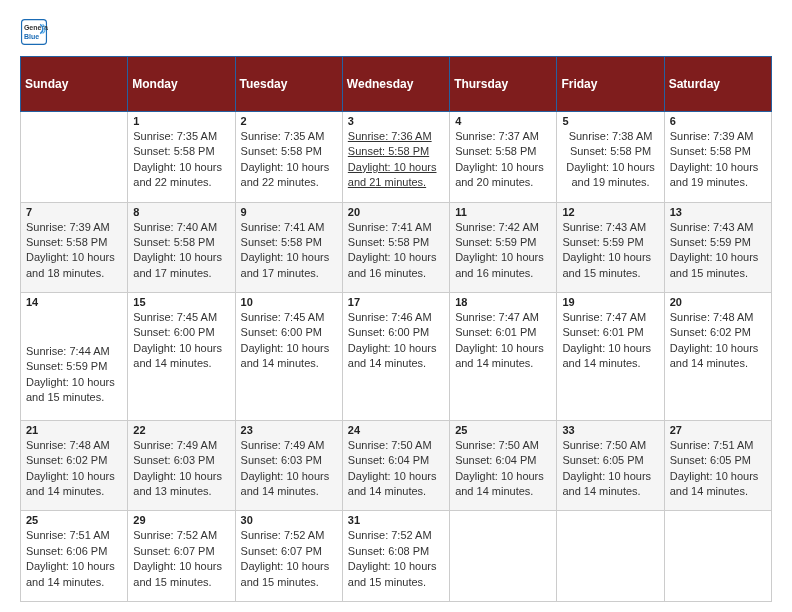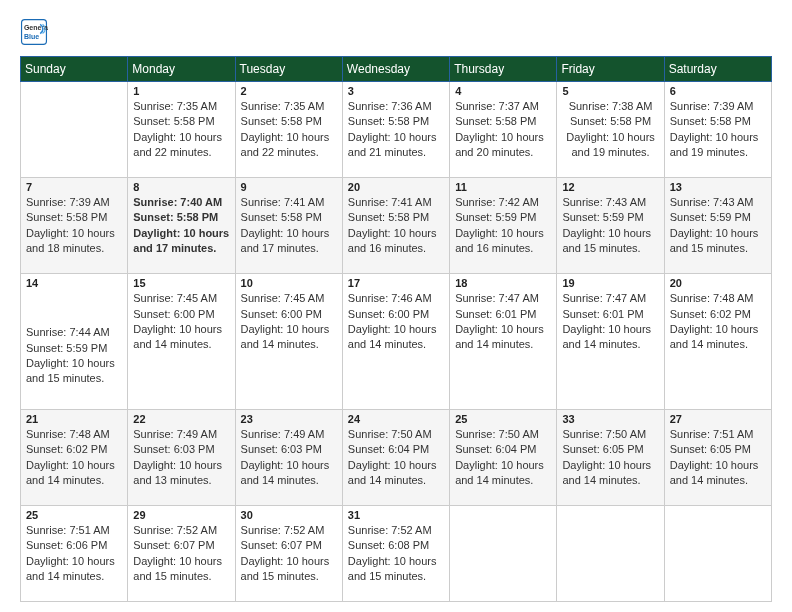--- a/index.html
+++ b/index.html
@@ -47,25 +47,25 @@
       margin-top: 2px;
     }
     .calendar {
       flex: 1;
       border: 1px solid #ccc;
       border-collapse: collapse;
       width: 100%;
       table-layout: fixed;
     }
     .calendar th {
-      background: #14532d;
+      background: #7f1d1d;
       color: #fff;
       font-size: 12px;
-      font-weight: normal;
-      padding: 5px 4px;
+      font-weight: bold;
+      padding: 20px 4px;
       text-align: left;
       border: 1px solid #2560a0;
     }
     .calendar td {
       vertical-align: top;
       border: 1px solid #ccc;
       padding: 3px 5px;
       font-size: 9.5px;
       color: #333;
       height: 80px;
@@ -135,21 +135,21 @@
           </td>
           <td>
             <div class="day-number">2</div>
             <div class="day-info" style="white-space: pre-line;">Sunrise: 7:35 AM
 Sunset: 5:58 PM
 Daylight: 10 hours
 and 22 minutes.</div>
           </td>
           <td>
             <div class="day-number">3</div>
-            <div class="day-info" style="white-space: pre-line;">Sunrise: 7:36 AM
+            <div class="day-info" style="white-space: pre-line; text-decoration: underline;">Sunrise: 7:36 AM
 Sunset: 5:58 PM
 Daylight: 10 hours
 and 21 minutes.</div>
           </td>
           <td>
             <div class="day-number">4</div>
             <div class="day-info" style="white-space: pre-line;">Sunrise: 7:37 AM
 Sunset: 5:58 PM
 Daylight: 10 hours
 and 20 minutes.</div>
@@ -172,21 +172,21 @@
         <tr class="row-shaded">
           <td>
             <div class="day-number">7</div>
             <div class="day-info" style="white-space: pre-line;">Sunrise: 7:39 AM
 Sunset: 5:58 PM
 Daylight: 10 hours
 and 18 minutes.</div>
           </td>
           <td>
             <div class="day-number">8</div>
-            <div class="day-info" style="white-space: pre-line; font-weight: bold;">Sunrise: 7:40 AM
+            <div class="day-info" style="white-space: pre-line;">Sunrise: 7:40 AM
 Sunset: 5:58 PM
 Daylight: 10 hours
 and 17 minutes.</div>
           </td>
           <td>
             <div class="day-number">9</div>
             <div class="day-info" style="white-space: pre-line;">Sunrise: 7:41 AM
 Sunset: 5:58 PM
 Daylight: 10 hours
 and 17 minutes.</div>

